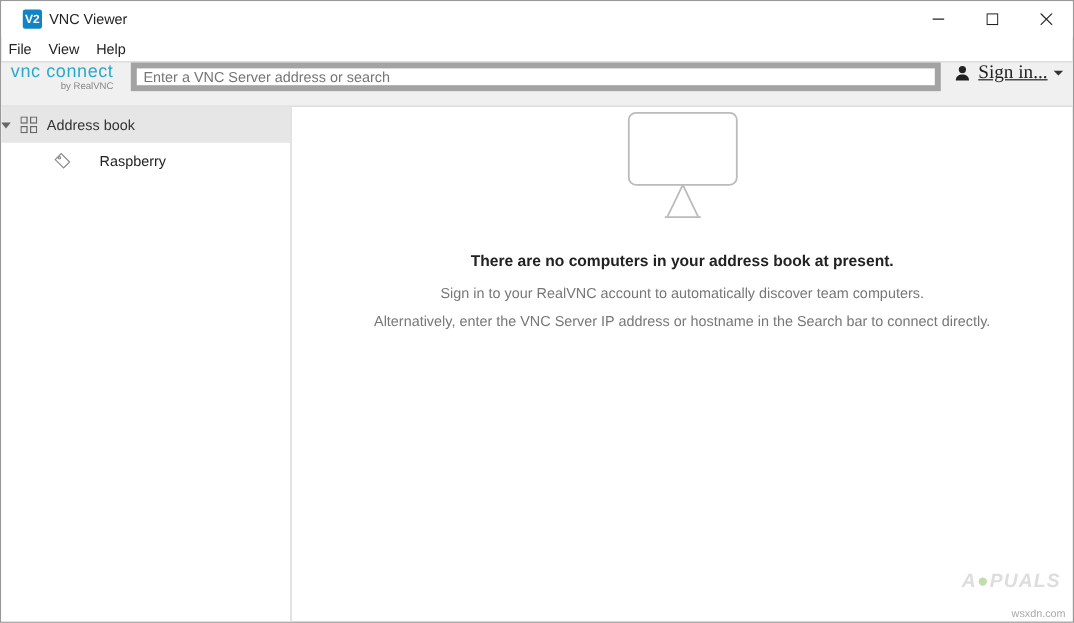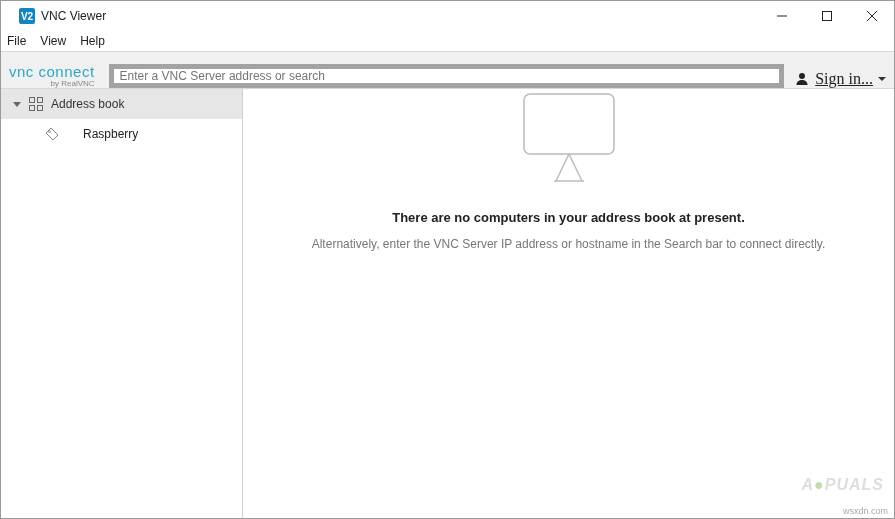--- a/index.html
+++ b/index.html
@@ -52,21 +52,21 @@
       font-size: 12px;
     }
     .menubar span { cursor: default; }
     
     .toolbar {
       height: 38px;
       background: #f0f0f0;
       border-top: 1px solid #d8d8d8;
       border-bottom: 1px solid #d8d8d8;
       display: flex;
-      align-items: flex-end;
+      align-items: flex-start;
       padding: 0 8px;
       gap: 10px;
     }
     .brand {
       display: flex;
       flex-direction: column;
       line-height: 1;
       margin-right: 4px;
     }
     .brand-main {
@@ -116,21 +116,21 @@
       background: #fff;
       display: flex;
       flex-direction: column;
     }
     .addr-header {
       height: 30px;
       background: #e6e6e6;
       display: flex;
       align-items: center;
       gap: 8px;
-      padding: 0 12px;
+      padding: 0 0;
       font-size: 12px;
       color: #333;
     }
     .chev {
       width: 0; height: 0;
       border-left: 4px solid transparent;
       border-right: 4px solid transparent;
       border-top: 5px solid #666;
     }
     .grid-icon svg, .tag-icon svg, .user-icon svg { display:block; }
@@ -265,19 +265,20 @@
   <div class="main">
     <div class="monitor">
       <svg width="110" height="100" viewBox="0 0 110 100">
         <rect x="10" y="5" width="90" height="60" rx="6" ry="6" fill="none" stroke="#bbb" stroke-width="1.5"></rect>
         <line x1="40" y1="92" x2="70" y2="92" stroke="#bbb" stroke-width="1.5"></line>
         <line x1="55" y1="65" x2="42" y2="92" stroke="#bbb" stroke-width="1.5"></line>
         <line x1="55" y1="65" x2="68" y2="92" stroke="#bbb" stroke-width="1.5"></line>
       </svg>
     </div>
     <div class="empty-title">There are no computers in your address book at present.</div>
+    <div class="empty-line">Sign in to your RealVNC account to automatically discover team computers.</div>
     <div class="empty-line">Alternatively, enter the VNC Server IP address or hostname in the Search bar to connect directly.</div>
 
     <div class="appuals">A<span class="dot">●</span>PUALS</div>
     <div class="watermark">wsxdn.com</div>
   </div>
 
 </div>
 
 </body></html>

